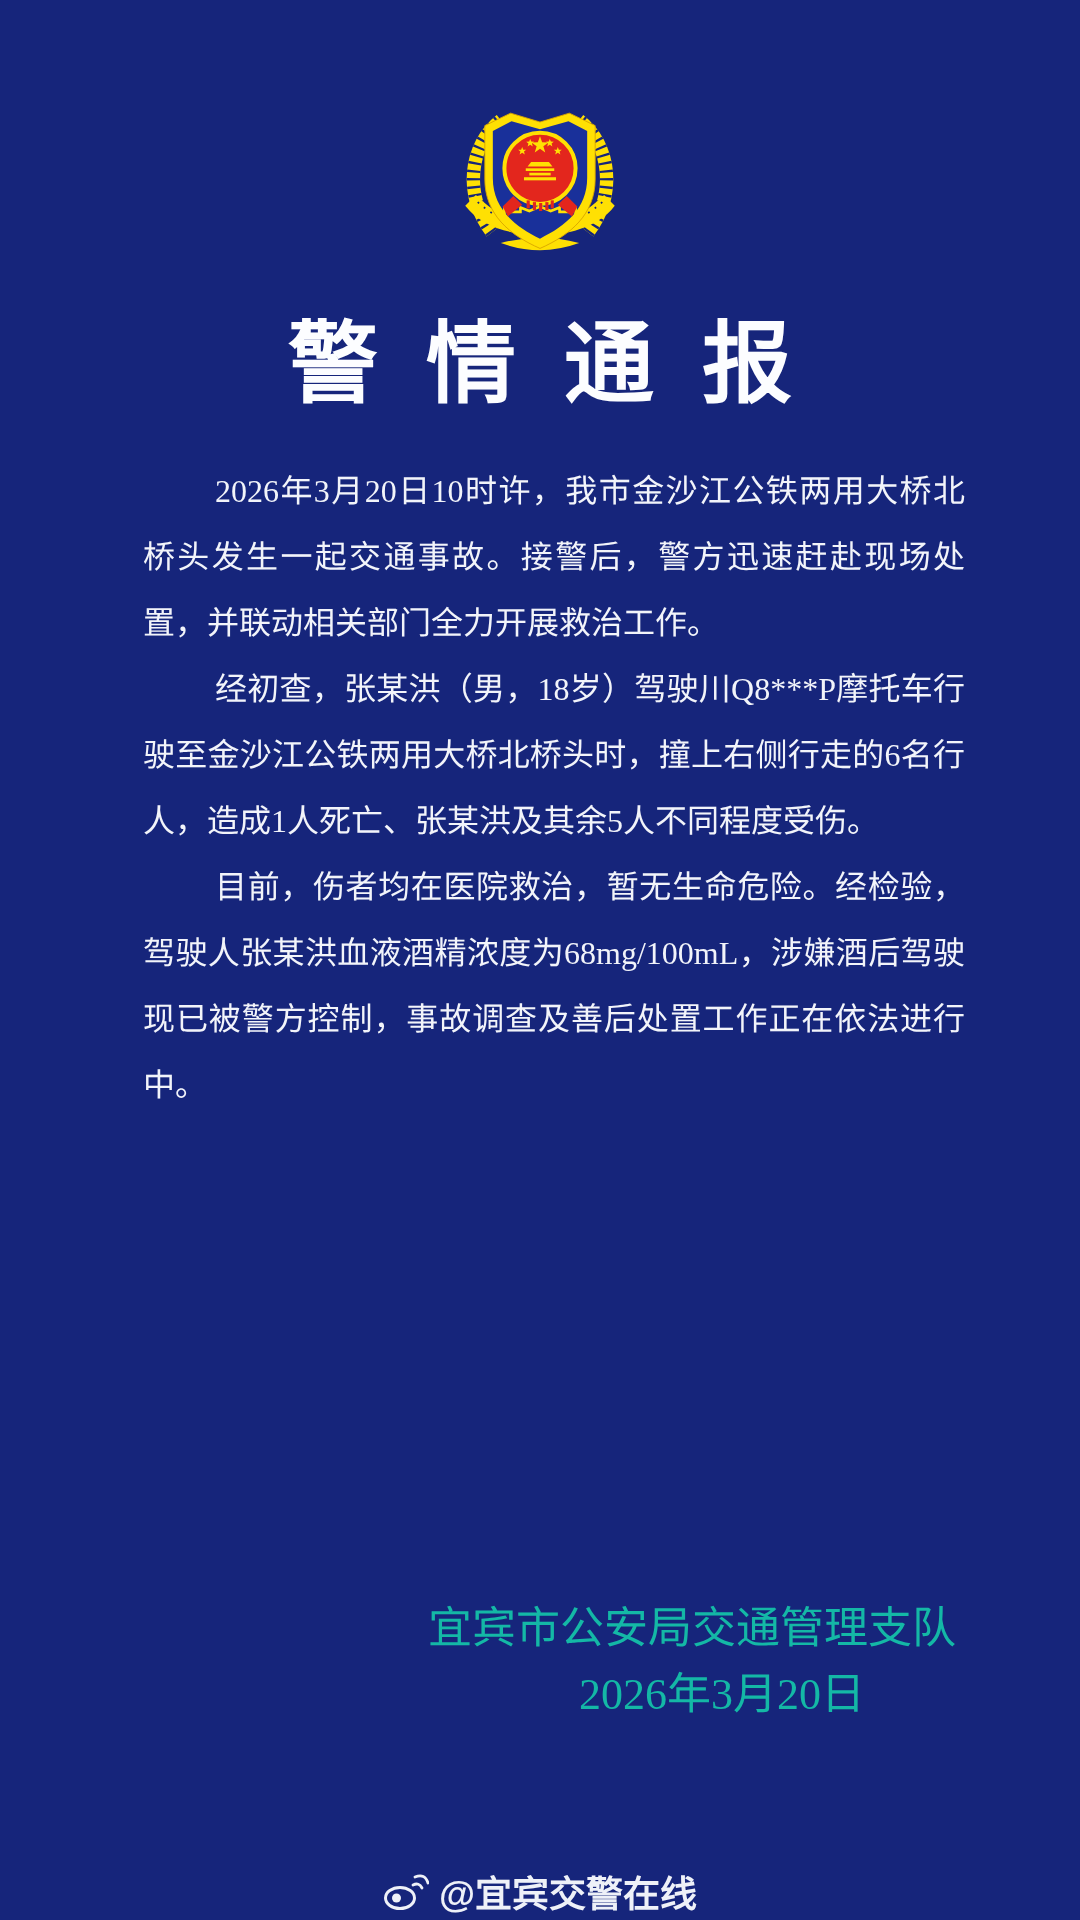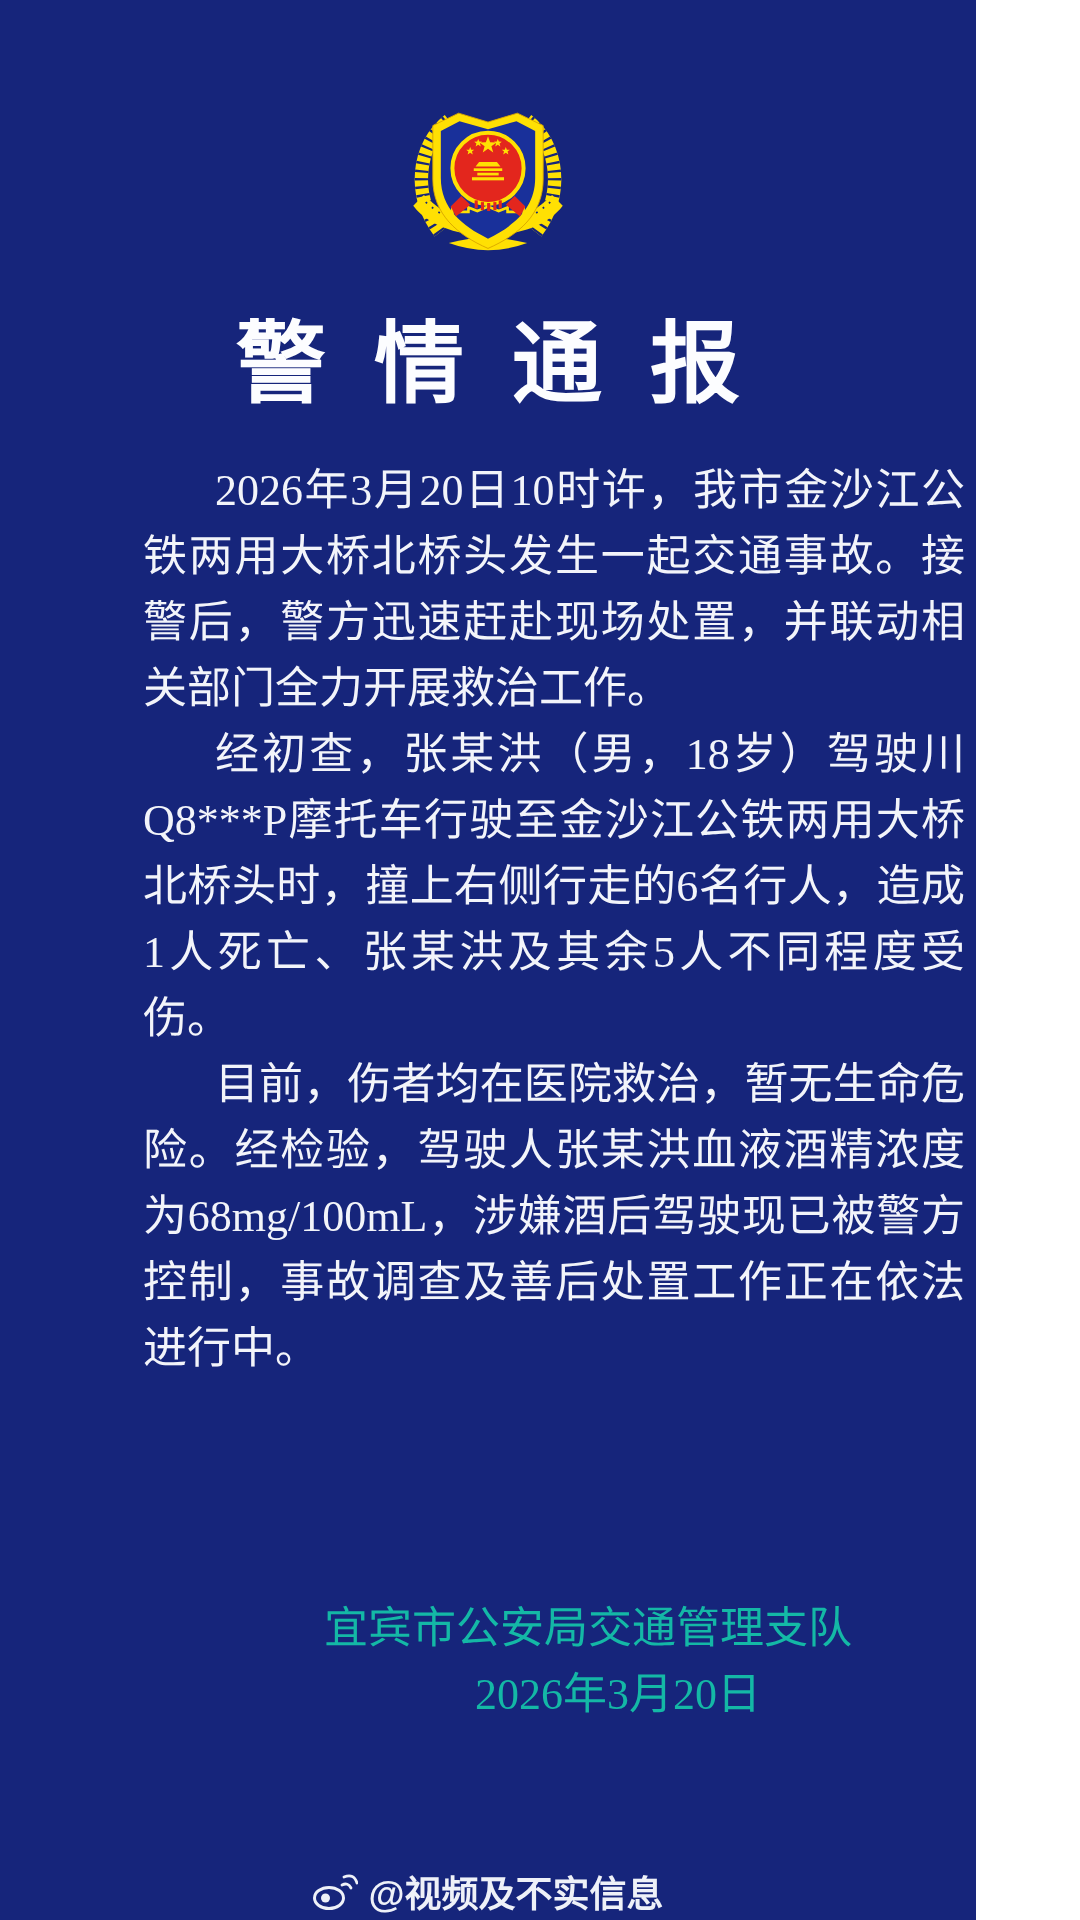--- a/index.html
+++ b/index.html
@@ -1,36 +1,36 @@
 <!DOCTYPE html>
 <html lang="zh-CN"><head>
 <meta charset="utf-8">
 <style>
   html,body{margin:0;padding:0;}
   .page{
     position:relative;
-    width:976px;height:1920px;
+    width:1080px;height:1920px;
     overflow:hidden;
     font-family:"Liberation Serif","DejaVu Serif",serif;
   }
   .emblem{
     position:absolute;top:90px;left:50%;
     transform:translateX(-50%);
     width:178px;height:178px;
   }
   .notice-title{
     position:absolute;top:320px;left:0;right:0;
     text-align:center;
     font-size:90px;font-weight:bold;line-height:1;
     letter-spacing:48px;padding-left:48px;
     color:#fcfdff;
   }
   .notice-body{
     position:absolute;top:458px;left:143px;width:822px;
-    font-size:44px;line-height:66px;
+    font-size:32px;line-height:66px;
     text-align:justify;text-justify:inter-ideograph;
     color:#f2f4fa;
   }
   .notice-body p{margin:0;text-indent:72px;}
   .signature-block{
     position:absolute;top:1596px;right:124px;
     text-align:right;
     font-size:44px;line-height:66px;
     color:#14b8a6;
   }
@@ -113,20 +113,20 @@
     <div class="signature-date">2026年3月20日</div>
   </div>
 
   <div class="footer">
     <svg class="weibo-icon" viewBox="0 0 46 40" aria-hidden="true">
       <ellipse cx="17" cy="27" rx="14.5" ry="10.5" fill="none" stroke="#eef1f8" stroke-width="3"></ellipse>
       <circle cx="13.5" cy="27" r="4.5" fill="#eef1f8"></circle>
       <path d="M30,14 Q36,11 39,17" fill="none" stroke="#eef1f8" stroke-width="2.8" stroke-linecap="round"></path>
       <path d="M32,6 Q42,2 45,12" fill="none" stroke="#eef1f8" stroke-width="2.8" stroke-linecap="round"></path>
     </svg>
-    <span>@视频及不实信息</span>
+    <span>@宜宾交警在线</span>
   </div>
 
   <div class="watermark">
     <span style="color: rgb(44, 103, 217);">西秦</span><span style="color: rgb(125, 106, 88);">会馆</span>
   </div>
 
 </div>
 
 </body></html>

